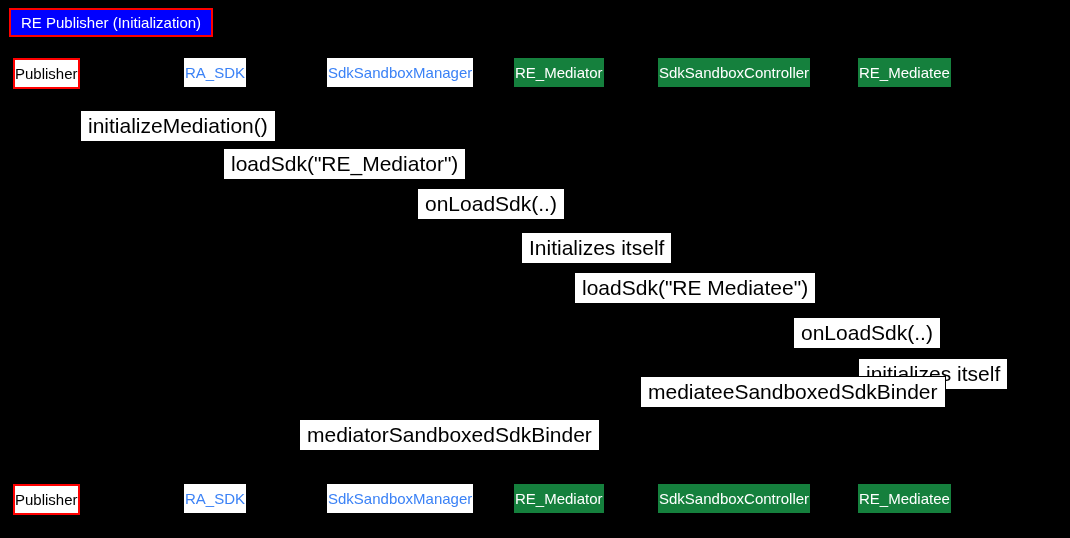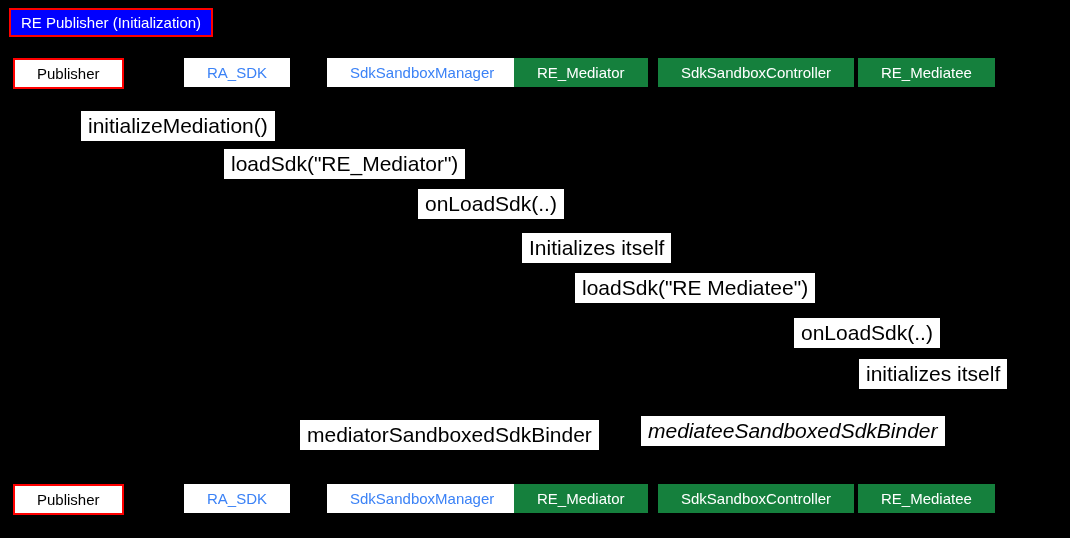--- a/index.html
+++ b/index.html
@@ -17,21 +17,21 @@
     top: 8px;
     left: 9px;
     background: #0000ff;
     color: #fff;
     border: 2px solid #ff0000;
     padding: 4px 10px;
     font-size: 15px;
   }
   .participant {
     position: absolute;
-    padding: 5px 22px;
+    padding: 5px 0;
     font-size: 15px;
     border: 1px solid transparent;
     white-space: nowrap;
   }
   .participant.publisher {
     background: #fff;
     color: #000;
     border: 2px solid #ff0000;
   }
   .participant.white {
@@ -71,14 +71,14 @@
 <div class="participant blue" style="top:484px; left:658px;">SdkSandboxController</div>
 <div class="participant blue" style="top:484px; left:858px;">RE_Mediatee</div>
 
 <div class="msg" style="top:110px; left:80px;">initializeMediation()</div>
 <div class="msg" style="top:148px; left:223px;">loadSdk("RE_Mediator")</div>
 <div class="msg" style="top:188px; left:417px;">onLoadSdk(..)</div>
 <div class="msg" style="top:232px; left:521px;">Initializes itself</div>
 <div class="msg" style="top:272px; left:574px;">loadSdk("RE Mediatee")</div>
 <div class="msg" style="top:317px; left:793px;">onLoadSdk(..)</div>
 <div class="msg" style="top:358px; left:858px;">initializes itself</div>
-<div class="msg" style="top:415px; left:640px;font-style:italic;">mediateeSandboxedSdkBinder</div>
+<div class="msg" style="top:376px; left:640px;">mediateeSandboxedSdkBinder</div>
 <div class="msg" style="top:419px; left:299px;text-align:right;">mediatorSandboxedSdkBinder</div>
 
 </body></html>

